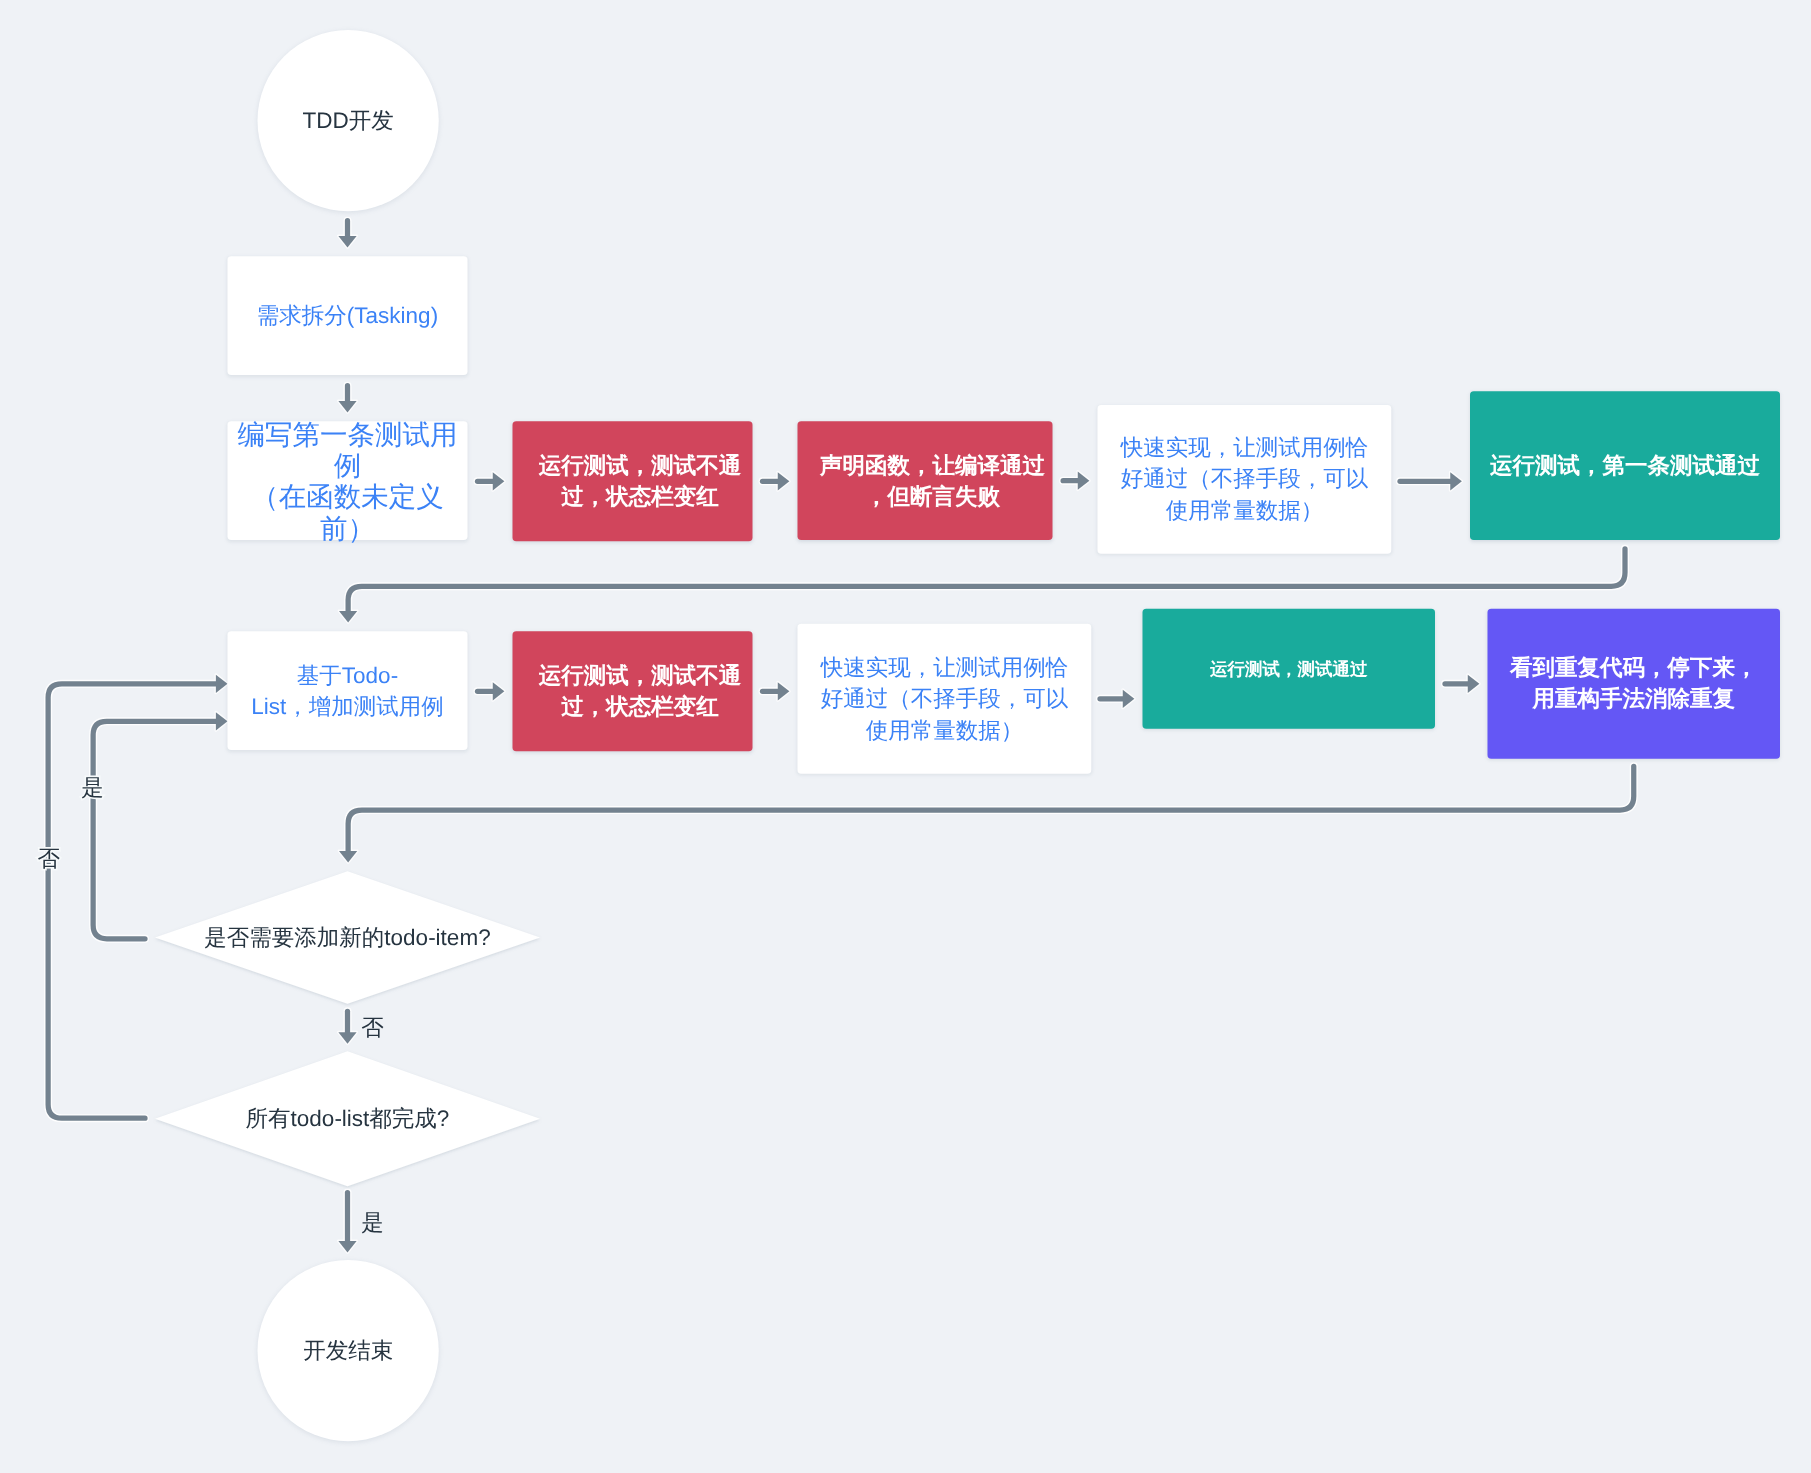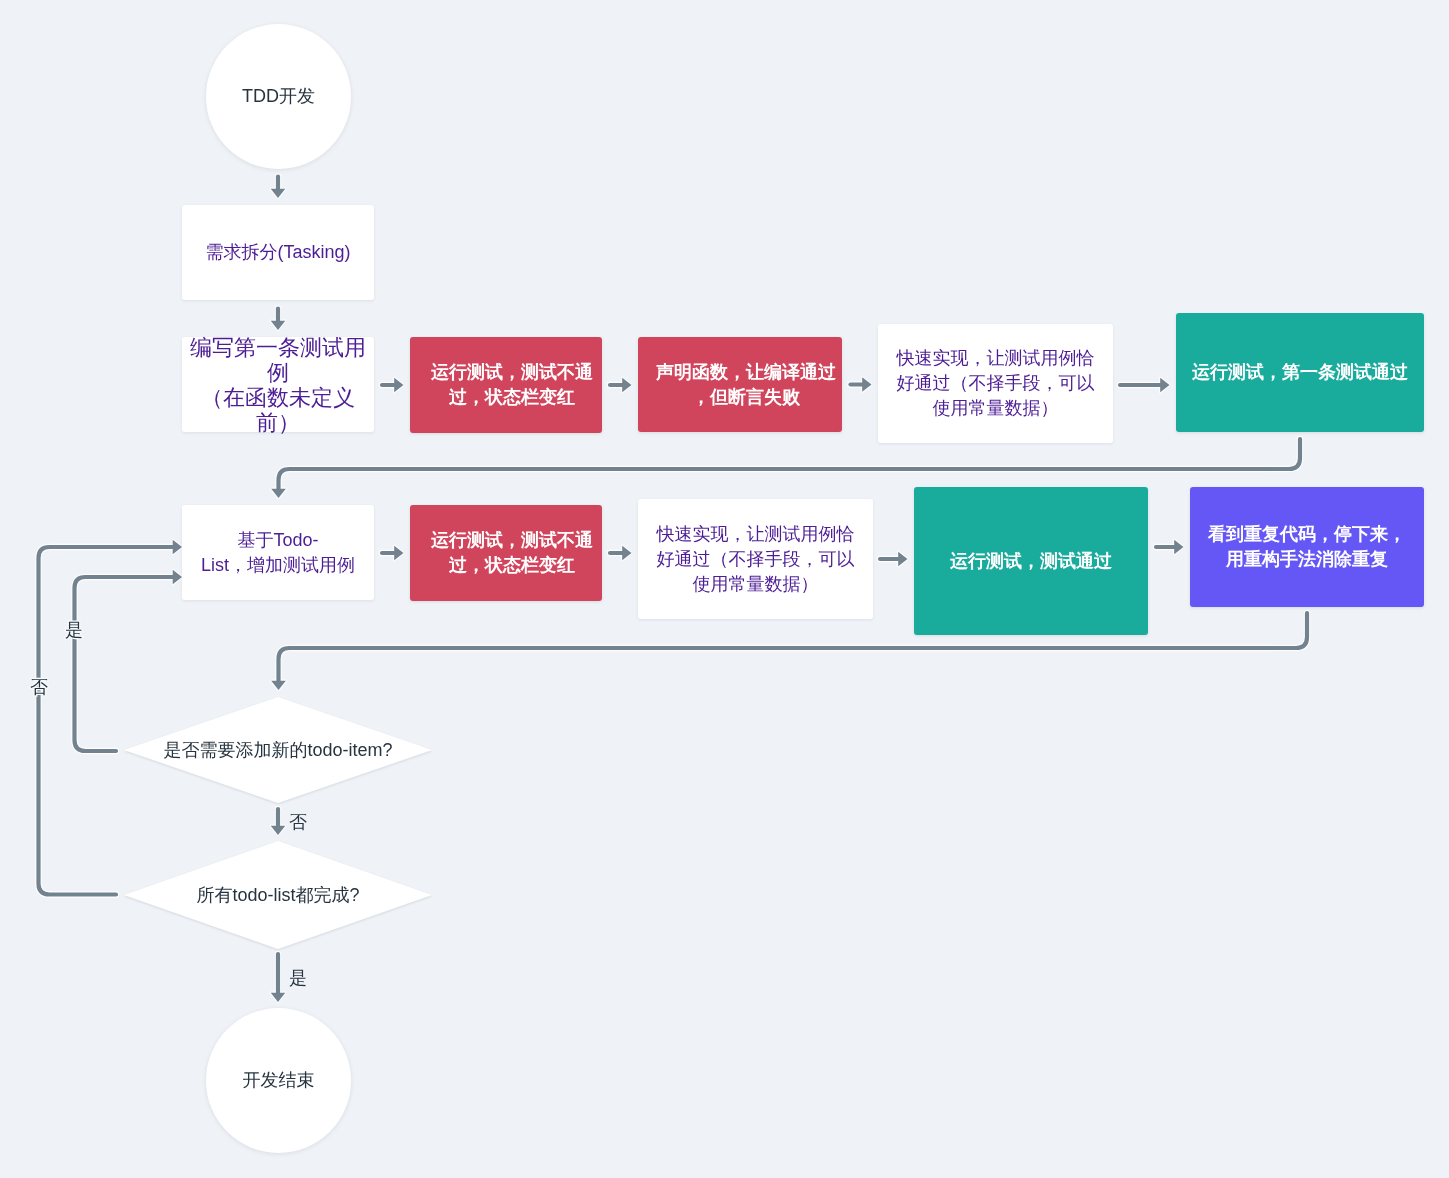--- a/index.html
+++ b/index.html
@@ -16,21 +16,21 @@
   }
   svg.edges{position:absolute;left:0;top:0;width:1449px;height:1178px;}
   .node{
     position:absolute;box-sizing:border-box;
     display:flex;align-items:center;justify-content:center;
     text-align:center;line-height:25px;
     white-space:pre-line;
     will-change:transform;
   }
   .node-rect{border-radius:3px;}
-  .node-white{background:#ffffff;color:#4c1d95;box-shadow:0 1px 3px rgba(124,141,160,.16);}
+  .node-white{background:#ffffff;color:#3b82f6;box-shadow:0 1px 3px rgba(124,141,160,.16);}
   .node-red{background:#d1455c;color:#ffffff;font-weight:700;box-shadow:0 1px 3px rgba(124,141,160,.22);padding-left:12px;}
   .node-teal{background:#19ab9c;color:#ffffff;font-weight:700;box-shadow:0 1px 3px rgba(124,141,160,.22);}
   .node-purple{background:#6457f5;color:#ffffff;font-weight:700;box-shadow:0 1px 3px rgba(124,141,160,.22);}
   .node-circle{border-radius:50%;background:#ffffff;color:#263440;box-shadow:0 1px 4px rgba(124,141,160,.18);}
   .node-diamond-label{
     position:absolute;display:flex;align-items:center;justify-content:center;
     text-align:right;color:#263440;
   }
   .edge-label{
     position:absolute;color:#263440;line-height:1;
@@ -162,21 +162,21 @@
     <span class="lbl">运行测试，测试不通
 过，状态栏变红</span>
   </div>
 
   <div class="node node-rect node-white" style="left:638px;top:499px;width:235px;height:120px;font-size:18px;">
     <span class="lbl">快速实现，让测试用例恰
 好通过（不择手段，可以
 使用常量数据）</span>
   </div>
 
-  <div class="node node-rect node-teal" style="left:914px;top:487px;width:234px;height:148px;font-size:18px;">
+  <div class="node node-rect node-teal" style="left:914px;top:487px;width:234px;height:96px;font-size:14px;">
     <span class="lbl">运行测试，测试通过</span>
   </div>
 
   <div class="node node-rect node-purple" style="left:1190px;top:487px;width:234px;height:120px;font-size:18px;">
     <span class="lbl">看到重复代码，停下来，
 用重构手法消除重复</span>
   </div>
 
   <svg class="edges" viewBox="0 0 1449 1178" width="1449" height="1178" style="pointer-events:none;">
     <defs>

